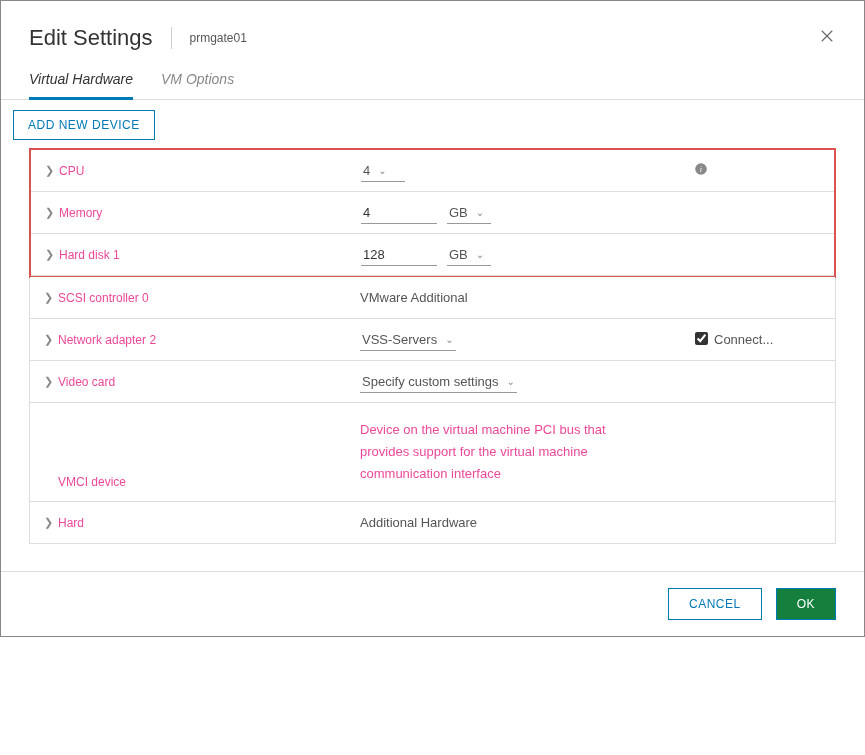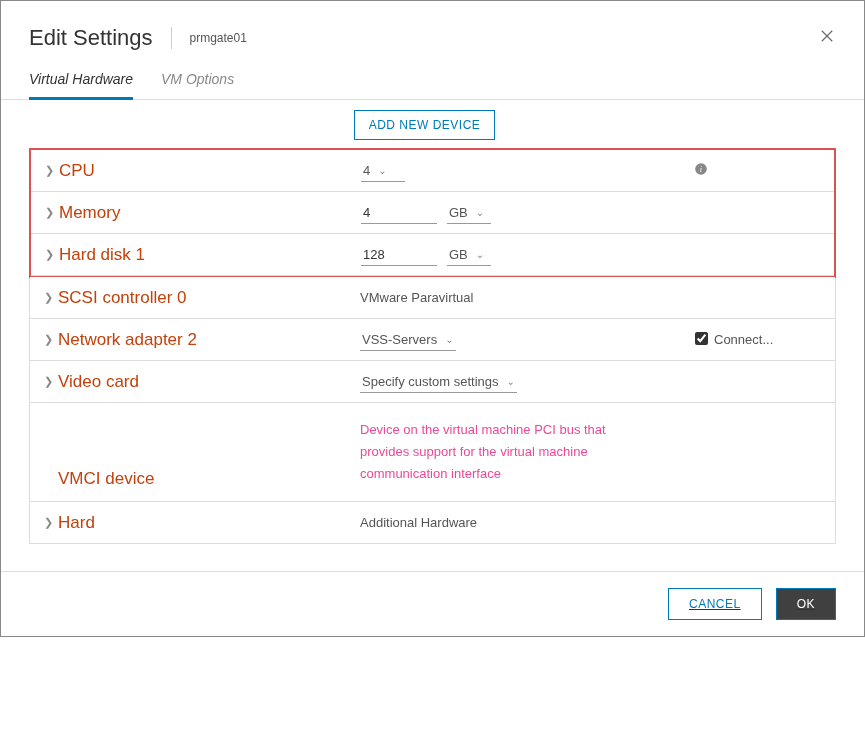--- a/index.html
+++ b/index.html
@@ -59,21 +59,21 @@
       cursor: pointer;
       font-style: italic;
     }
     .tab.active {
       color: #333;
       border-bottom: 3px solid #0079b8;
       margin-bottom: -1px;
     }
     .toolbar {
       display: flex;
-      justify-content: center;
+      justify-content: flex-start;
       padding: 10px 28px 8px 12px;
     }
     .add-device-btn {
       border: 1px solid #0079b8;
       background: #fff;
       color: #0079b8;
       font-size: 12px;
       letter-spacing: 0.5px;
       padding: 7px 14px;
       cursor: pointer;
@@ -119,22 +119,22 @@
       align-items: center;
       justify-content: flex-start;
     }
     .chevron {
       width: 14px;
       color: #888;
       font-size: 11px;
       cursor: pointer;
     }
     .row-label {
-      color: #c2410c;
-      font-size: 17px;
+      color: #ec4899;
+      font-size: 12px;
     }
     .input-underline {
       border: none;
       border-bottom: 1px solid #999;
       background: transparent;
       font-size: 13px;
       padding: 3px 2px;
       color: #333;
       outline: none;
     }
@@ -170,37 +170,36 @@
       line-height: 1.7;
       padding: 4px 40px 4px 0;
     }
     .row.tall { align-items: flex-end; padding-top: 12px; padding-bottom: 12px; }
     .footer {
       border-top: 1px solid #ddd;
       padding: 16px 28px;
       display: flex;
       justify-content: flex-end;
       gap: 14px;
-      text-decoration: underline;
     }
     .btn {
       padding: 8px 20px;
       font-size: 12px;
       letter-spacing: 0.5px;
       cursor: pointer;
       font-weight: 500;
     }
     .btn-cancel {
       border: 1px solid #0079b8;
       background: #fff;
       color: #0079b8;
     }
     .btn-ok {
       border: 1px solid #0079b8;
-      background: #404040;
+      background: #15803d;
       color: #fff;
     }
     .icon-sm svg { width: 14px; height: 14px; }
   </style>
 </head>
 <body>
 
 <div class="dialog">
 
   <div class="header">
@@ -280,21 +279,21 @@
         </div>
 
       </div>
 
       <div class="row">
         <div class="row-left">
           <span class="chevron">❯</span>
           <span class="row-label">SCSI controller 0</span>
         </div>
         <div class="row-mid">
-          <span>VMware Paravirtual</span>
+          <span>VMware Additional</span>
         </div>
         <div class="row-right"></div>
       </div>
 
       <div class="row">
         <div class="row-left">
           <span class="chevron">❯</span>
           <span class="row-label">Network adapter 2</span>
         </div>
         <div class="row-mid">

